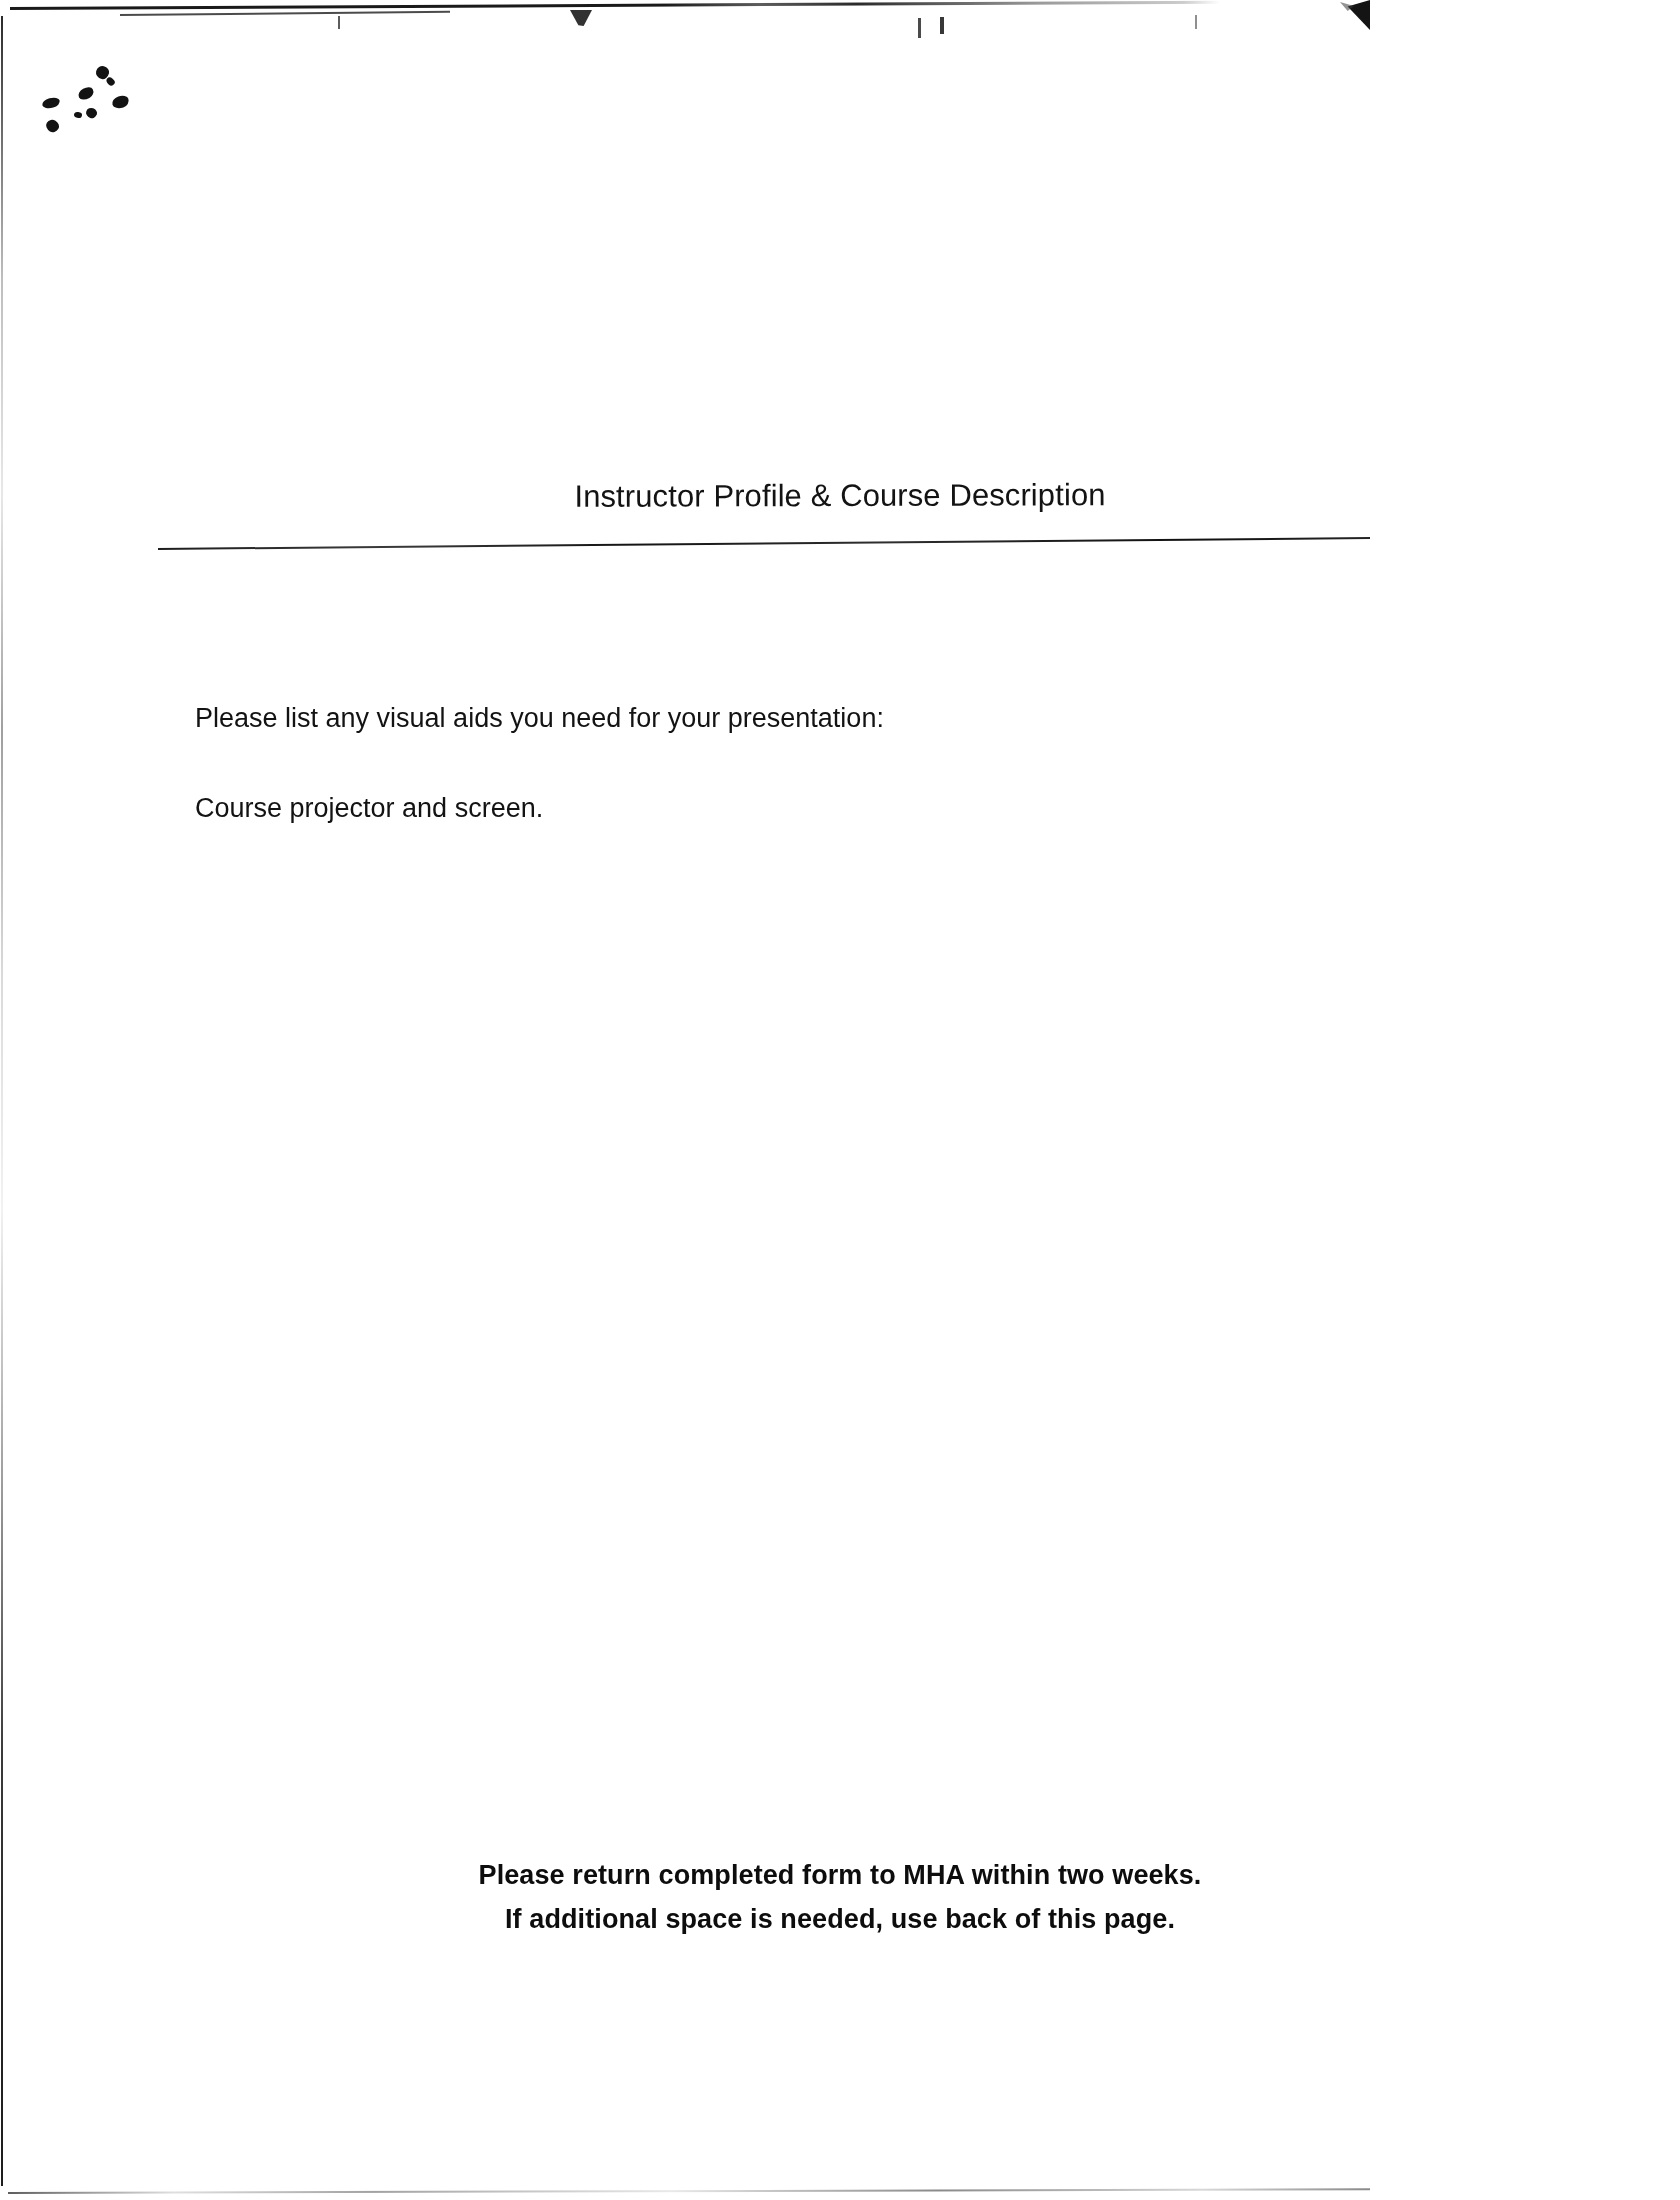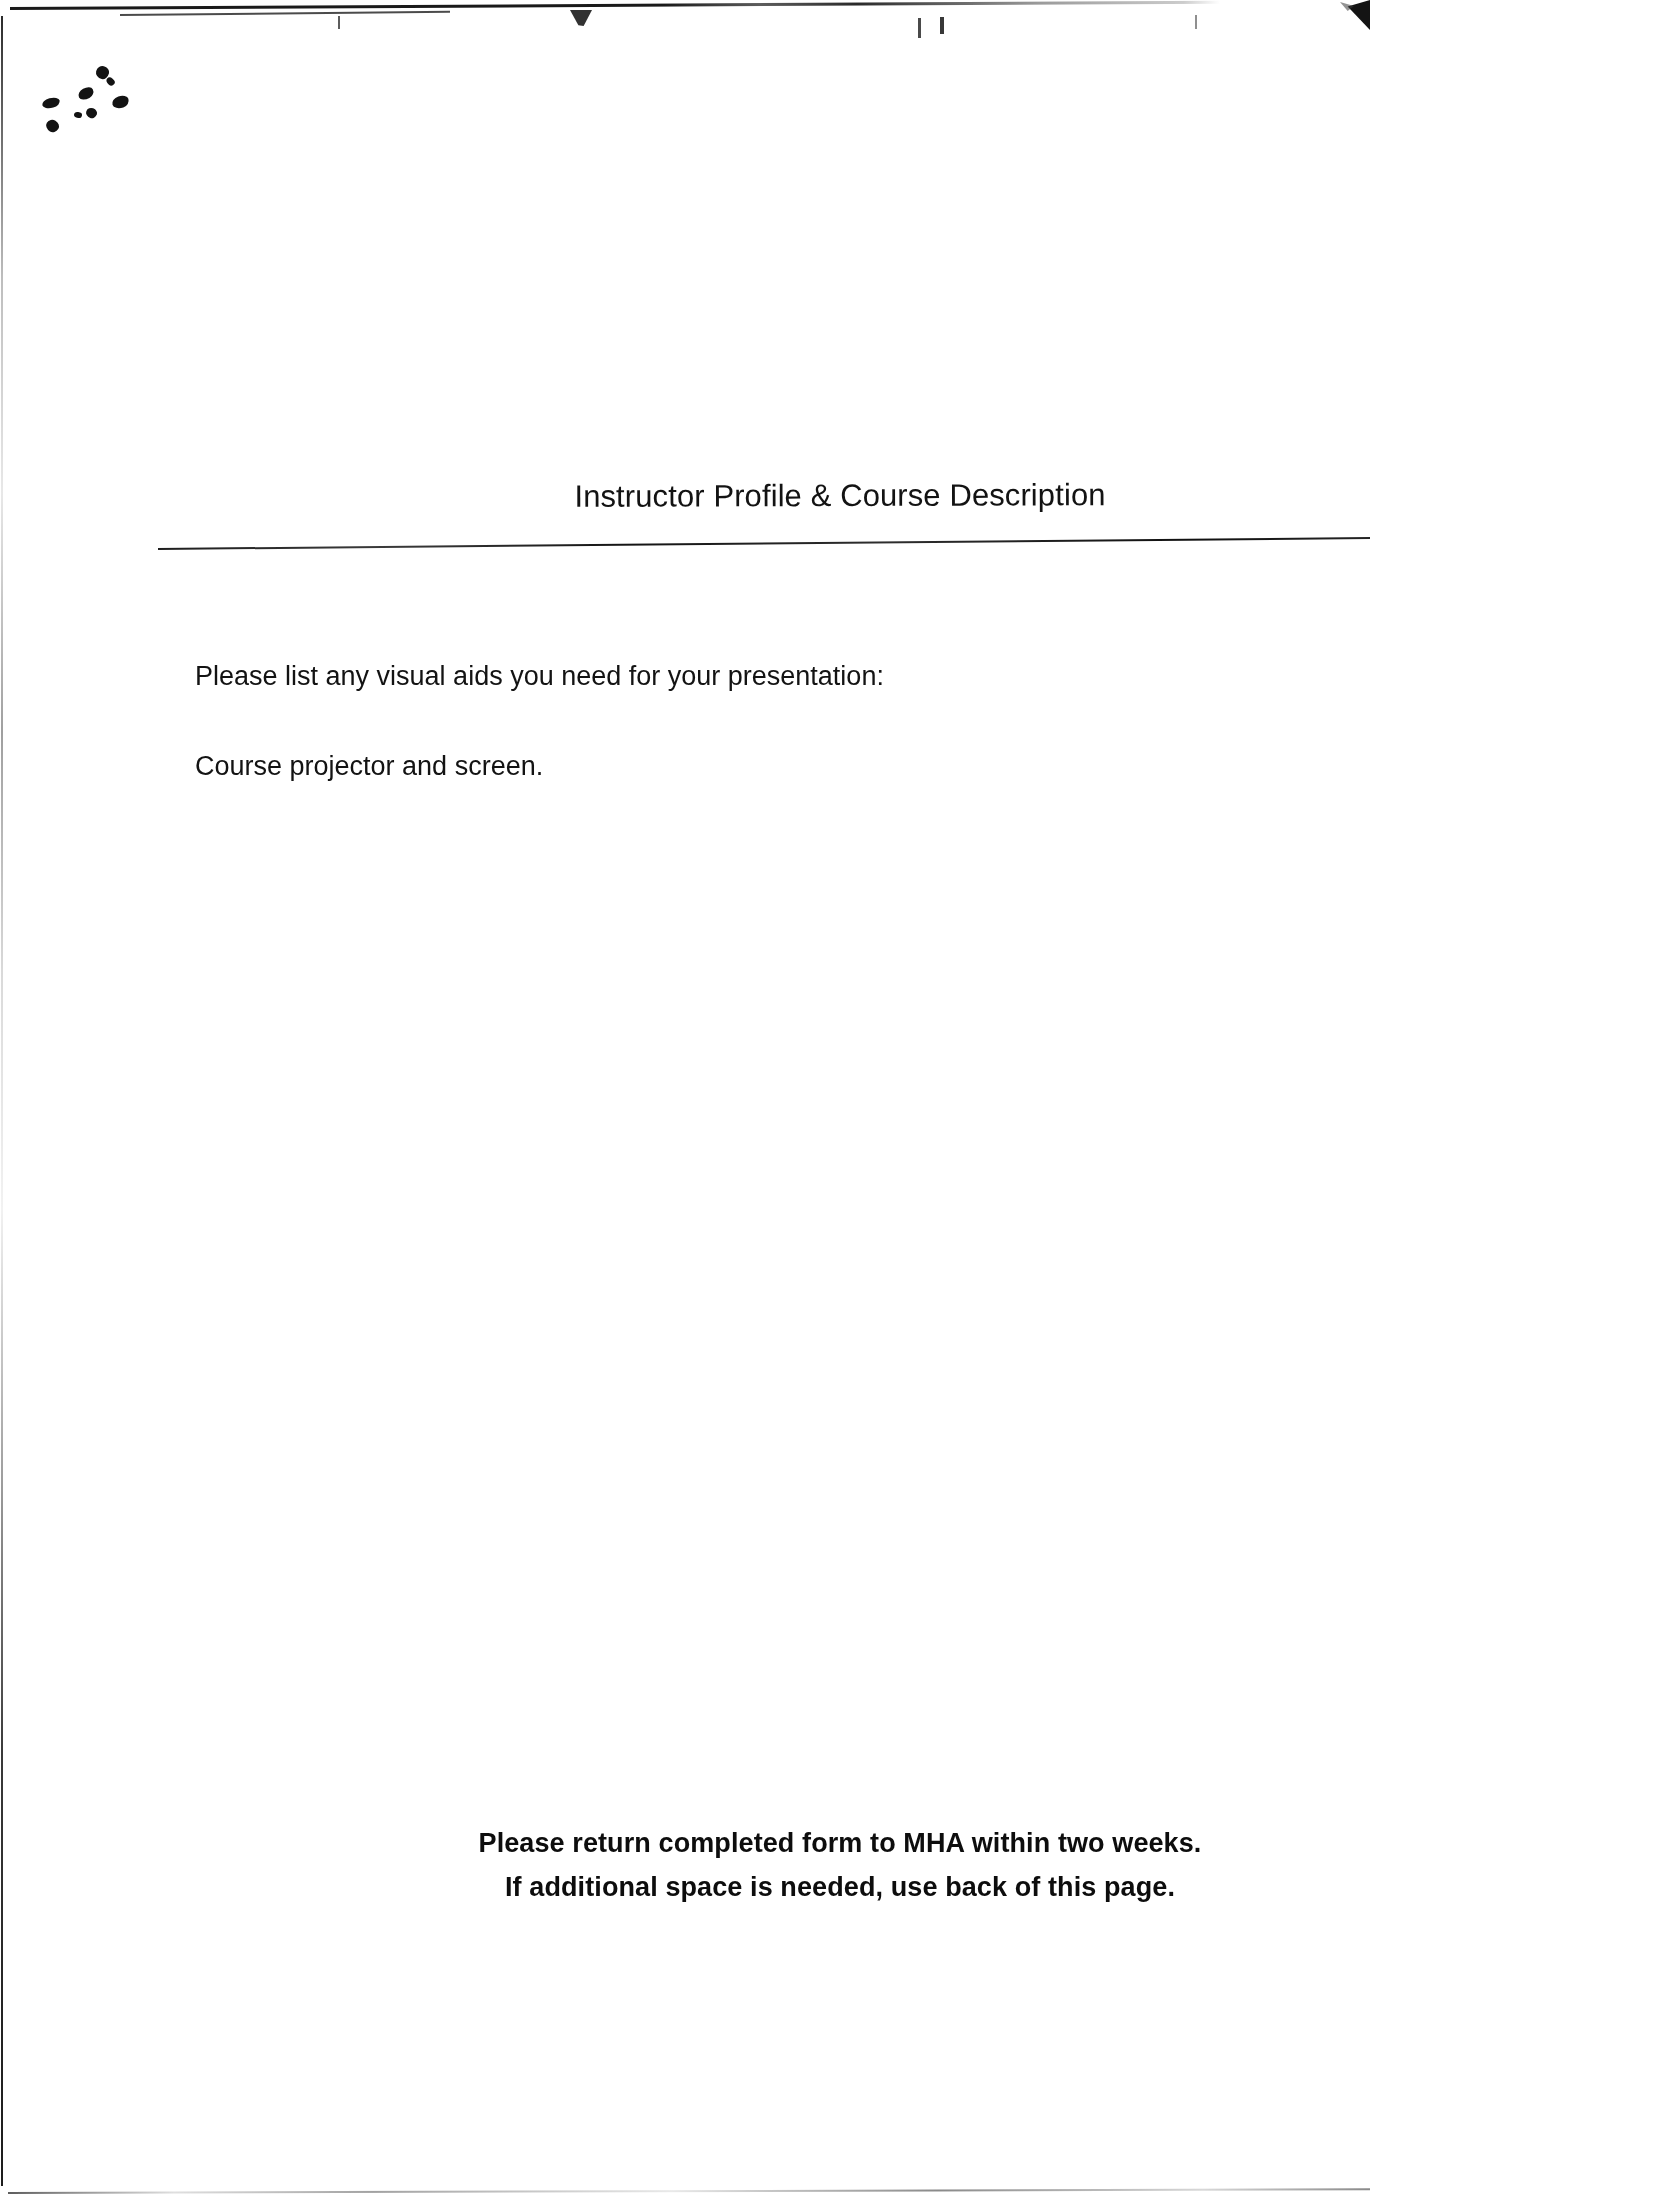--- a/index.html
+++ b/index.html
@@ -170,20 +170,21 @@
         #1d1d1d 0%, #3b3b3b 16%, #141414 34%,
         #2e2e2e 52%, #101010 74%, #2a2a2a 90%, #181818 100%);
     transform: rotate(-0.52deg);
     transform-origin: left center;
   }
 
   .block {
     position: absolute;
     left: 195px;
     color: #131313;
+    margin-top: 42px;
   }
   .q-line {
     font-size: 27px;
     line-height: 42px;
     white-space: nowrap;
   }
   .q-wrap {
     font-size: 27px;
     line-height: 42px;
     width: 1190px;
@@ -201,20 +202,21 @@
 
   .footer {
     position: absolute;
     left: 0;
     width: 1680px;
     text-align: center;
     font-weight: bold;
     font-size: 27px;
     color: #0d0d0d;
     letter-spacing: 0.1px;
+    margin-top: 32px;
   }
   #footer-1 { top: 1828px; }
   #footer-2 { top: 1872px; }
 </style>
 </head>
 <body>
 
 <div id="page">
 
   <div class="scan-layer">

